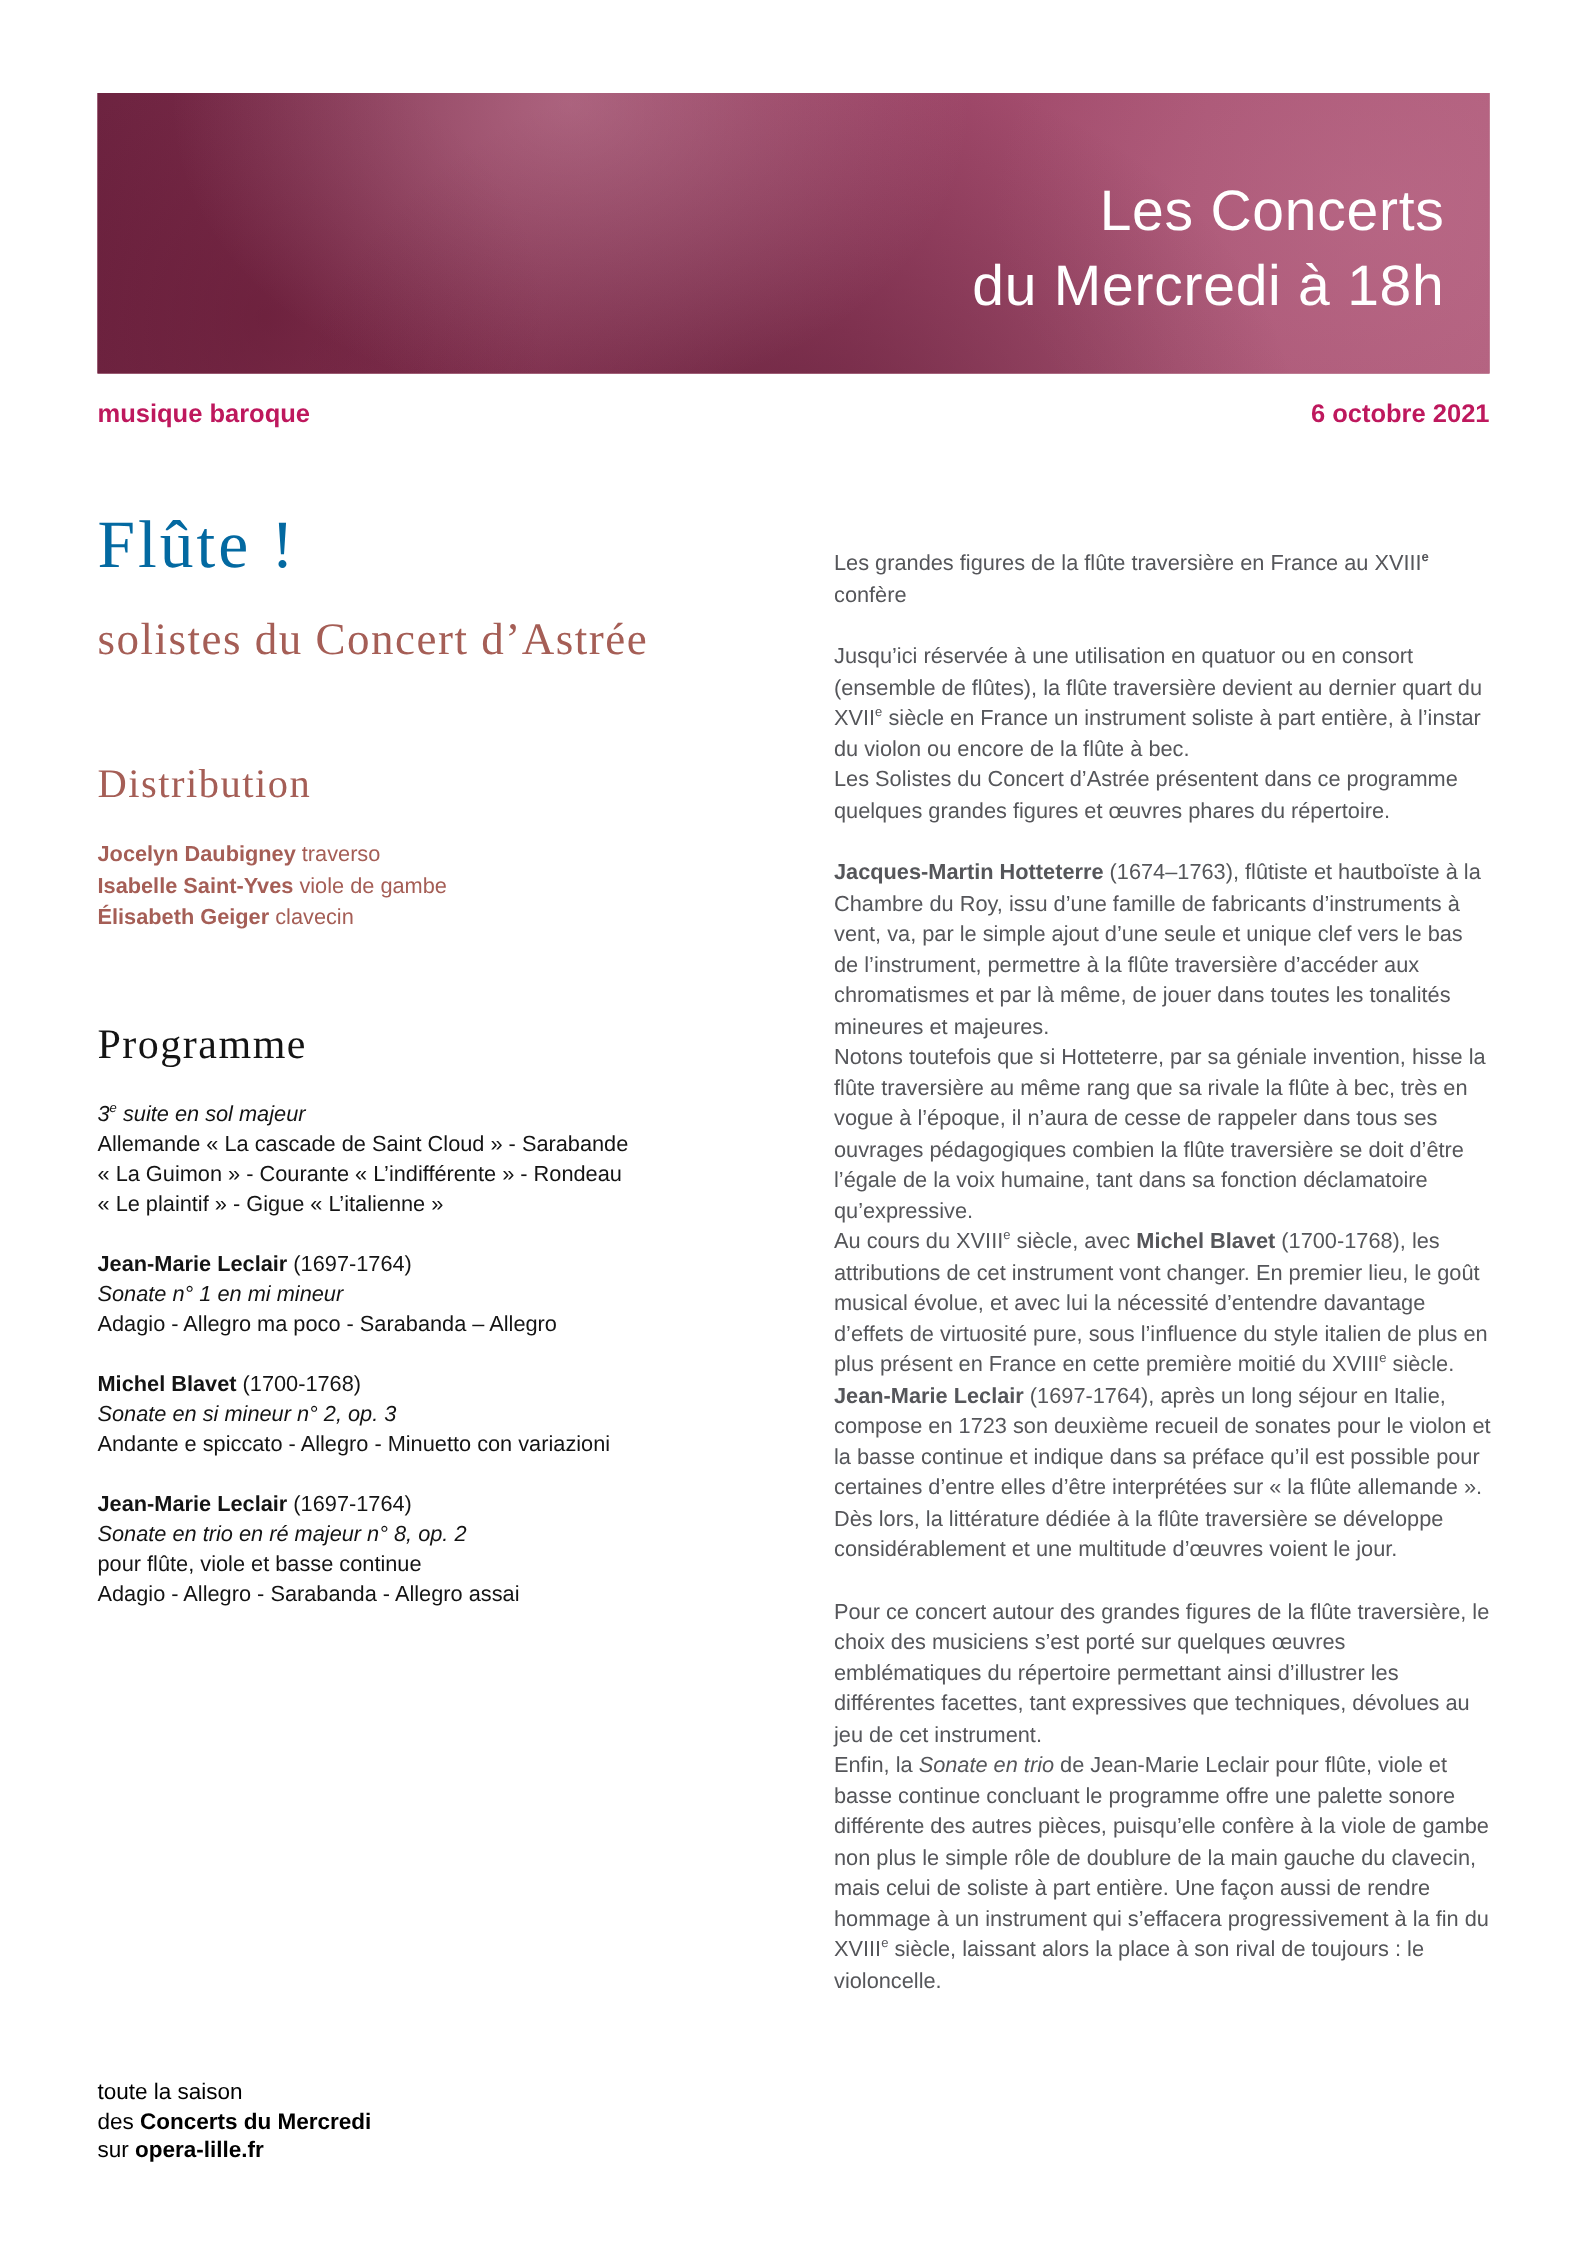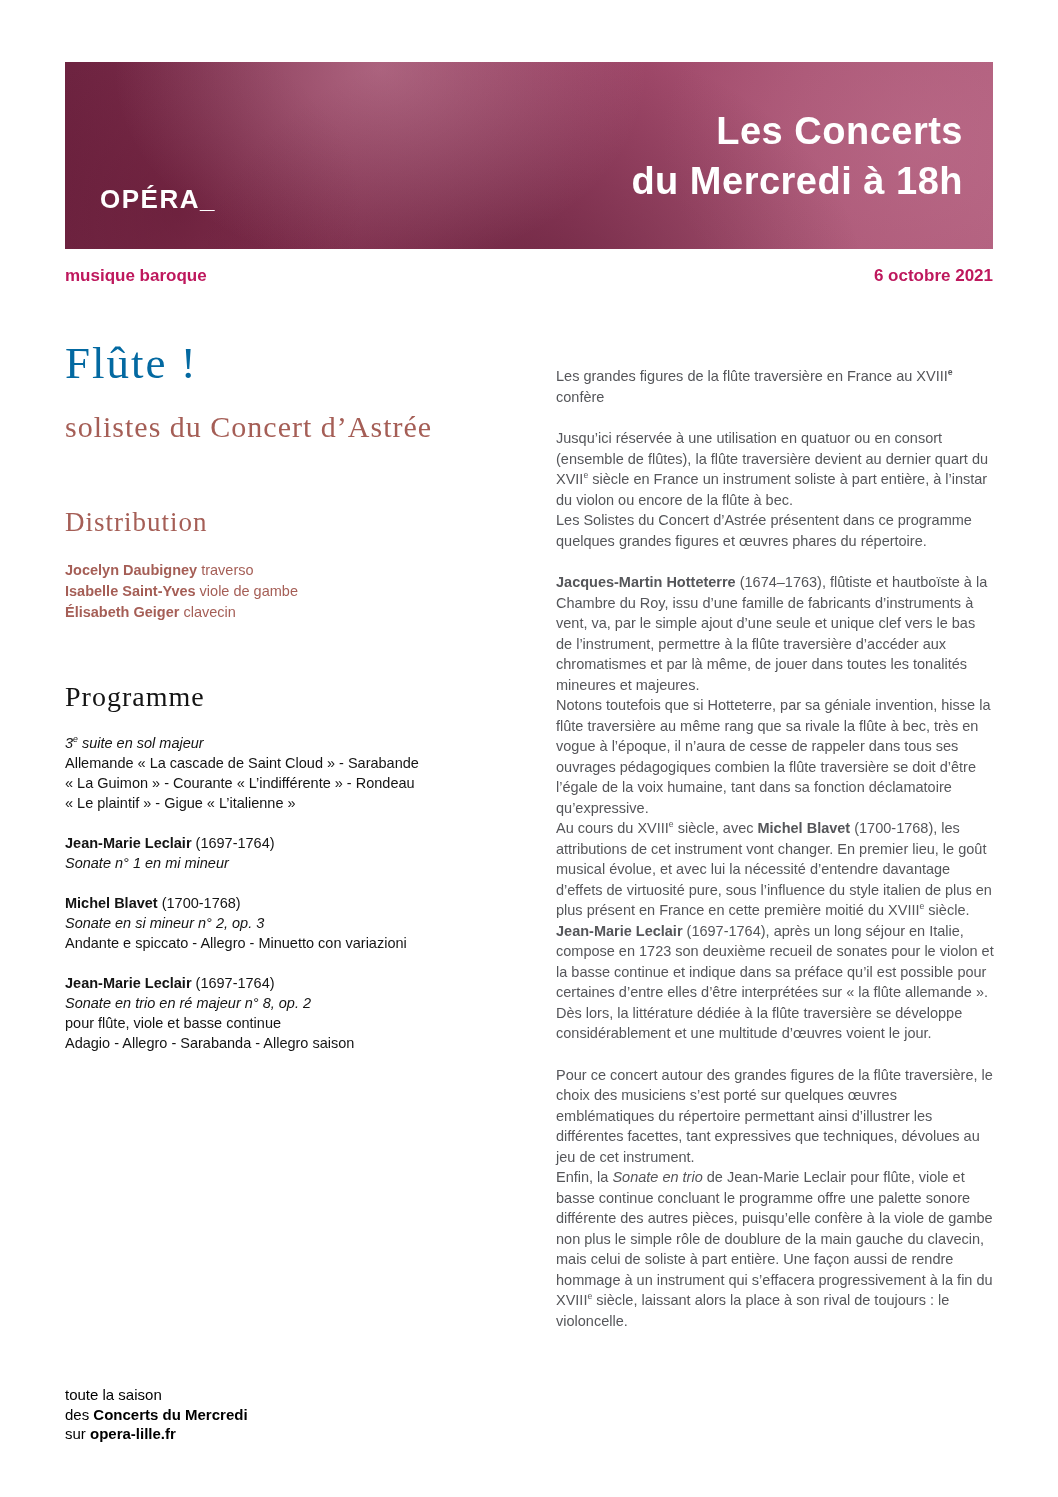--- a/index.html
+++ b/index.html
@@ -21,22 +21,22 @@
       radial-gradient(ellipse 520px 400px at 50% 125%, rgba(70,14,36,0.50),  rgba(70,14,36,0) 65%),
       radial-gradient(ellipse 430px 330px at 92% 42%, rgba(200,124,153,0.30), rgba(200,124,153,0) 60%),
       radial-gradient(ellipse 300px 280px at 12% 80%, rgba(94,22,48,0.45),  rgba(94,22,48,0) 62%),
       linear-gradient(97deg,#6d2340 0%,#8c3757 30%,#9c4466 55%,#aa5675 78%,#b2607e 100%);
   }
   .logo{
     position:absolute;left:35px;top:52px;color:#fff;font-weight:700;
     font-size:26px;line-height:34px;letter-spacing:1.5px;white-space:pre;
   }
   .banner-title{
-    position:absolute;right:30px;top:44px;text-align:right;color:#fff;
-    font-weight:700;font-size:38px;line-height:50px;letter-spacing:0.5px;
+    position:absolute;right:30px;top:54px;text-align:right;color:#fff;
+    font-weight:400;font-size:38px;line-height:50px;letter-spacing:0.5px;
   }
 
   
   .meta{
     position:absolute;left:65px;top:266px;width:928px;
     display:flex;justify-content:space-between;
     font-weight:700;font-size:17px;color:#be185d;
   }
 
   
@@ -59,25 +59,20 @@
   .right-col p.b span{font-weight:400;}
 
   
   .footer{position:absolute;left:65px;top:1385px;font-size:15px;line-height:19.5px;color:#000;}
   .footer .link{cursor:pointer;}
 </style>
 </head>
 <body>
 
 <header class="banner">
-  <div class="logo">
-    <div>OPÉRA_</div>
-    
-    
-  </div>
   <div class="banner-title">
     <div>Les Concerts</div>
     <div>du Mercredi à 18h</div>
   </div>
 </header>
 
 <div class="meta">
   <span>musique baroque</span>
   <span>6 octobre 2021</span>
 </div>
@@ -97,31 +92,32 @@
   <div class="works">
       <div class="work">
         <div class="i"><span>3</span><sup>e</sup><span> suite en sol majeur</span></div>
         <div>Allemande « La cascade de Saint Cloud » - Sarabande</div>
         <div>« La Guimon » - Courante « L’indifférente » - Rondeau</div>
         <div>« Le plaintif » - Gigue « L’italienne »</div>
       </div>
       <div class="work">
         <div><span class="b">Jean-Marie Leclair</span><span> (1697-1764)</span></div>
         <div class="i"><span>Sonate n° 1 en mi mineur</span></div>
+        <div>Adagio - Allegro ma poco - Sarabanda – Allegro</div>
       </div>
       <div class="work">
         <div><span class="b">Michel Blavet</span><span> (1700-1768)</span></div>
         <div class="i"><span>Sonate en si mineur n° 2, op. 3</span></div>
         <div>Andante e spiccato - Allegro - Minuetto con variazioni</div>
       </div>
       <div class="work">
         <div><span class="b">Jean-Marie Leclair</span><span> (1697-1764)</span></div>
         <div class="i"><span>Sonate en trio en ré majeur n° 8, op. 2</span></div>
         <div>pour flûte, viole et basse continue</div>
-        <div>Adagio - Allegro - Sarabanda - Allegro saison</div>
+        <div>Adagio - Allegro - Sarabanda - Allegro assai</div>
       </div>
     </div>
 </section>
 
 <section class="right-col">
     <p class="b"><span class="b">Les grandes figures de la flûte traversière en France au XVIII</span><sup class="b">e</sup><span class="b"> confère</span></p>
     <p><span>Jusqu’ici réservée à une utilisation en quatuor ou en consort (ensemble de flûtes), la flûte traversière devient au dernier quart du XVII</span><sup>e</sup><span> siècle en France un instrument soliste à part entière, à l’instar du violon ou encore de la flûte à bec.</span><br><span>Les Solistes du Concert d’Astrée présentent dans ce programme quelques grandes figures et œuvres phares du répertoire.</span></p>
     <p><span class="b">Jacques-Martin Hotteterre</span><span> (1674–1763), flûtiste et hautboïste à la Chambre du Roy, issu d’une famille de fabricants d’instruments à vent, va, par le simple ajout d’une seule et unique clef vers le bas de l’instrument, permettre à la flûte traversière d’accéder aux chromatismes et par là même, de jouer dans toutes les tonalités mineures et majeures.</span><br><span>Notons toutefois que si Hotteterre, par sa géniale invention, hisse la flûte traversière au même rang que sa rivale la flûte à bec, très en vogue à l’époque, il n’aura de cesse de rappeler dans tous ses ouvrages pédagogiques combien la flûte traversière se doit d’être l’égale de la voix humaine, tant dans sa fonction déclamatoire qu’expressive.</span><br><span>Au cours du XVIII</span><sup>e</sup><span> siècle, avec </span><span class="b">Michel Blavet</span><span> (1700-1768), les attributions de cet instrument vont changer. En premier lieu, le goût musical évolue, et avec lui la nécessité d’entendre davantage d’effets de virtuosité pure, sous l’influence du style italien de plus en plus présent en France en cette première moitié du XVIII</span><sup>e</sup><span> siècle.</span><br><span class="b">Jean-Marie Leclair</span><span> (1697-1764), après un long séjour en Italie, compose en 1723 son deuxième recueil de sonates pour le violon et la basse continue et indique dans sa préface qu’il est possible pour certaines d’entre elles d’être interprétées sur « la flûte allemande ». Dès lors, la littérature dédiée à la flûte traversière se développe considérablement et une multitude d’œuvres voient le jour.</span></p>
     <p><span>Pour ce concert autour des grandes figures de la flûte traversière, le choix des musiciens s’est porté sur quelques œuvres emblématiques du répertoire permettant ainsi d’illustrer les différentes facettes, tant expressives que techniques, dévolues au jeu de cet instrument.</span><br><span>Enfin, la </span><span class="i">Sonate en trio</span><span> de Jean-Marie Leclair pour flûte, viole et basse continue concluant le programme offre une palette sonore différente des autres pièces, puisqu’elle confère à la viole de gambe non plus le simple rôle de doublure de la main gauche du clavecin, mais celui de soliste à part entière. Une façon aussi de rendre hommage à un instrument qui s’effacera progressivement à la fin du XVIII</span><sup>e</sup><span> siècle, laissant alors la place à son rival de toujours : le violoncelle.</span></p>
   </section>

